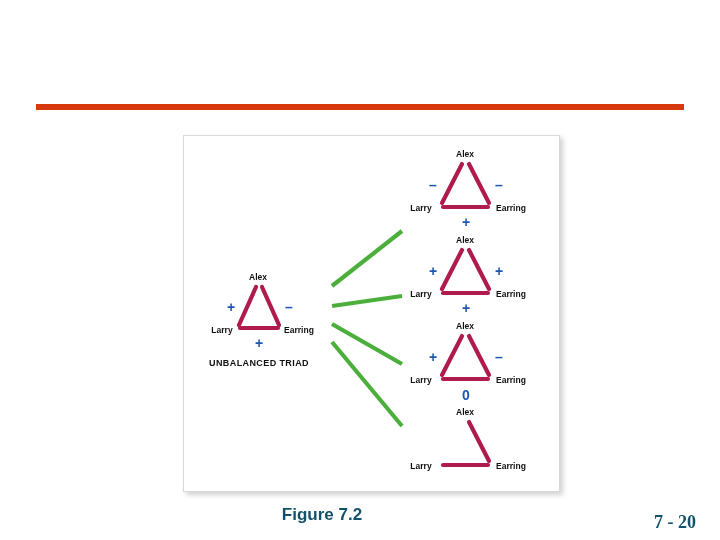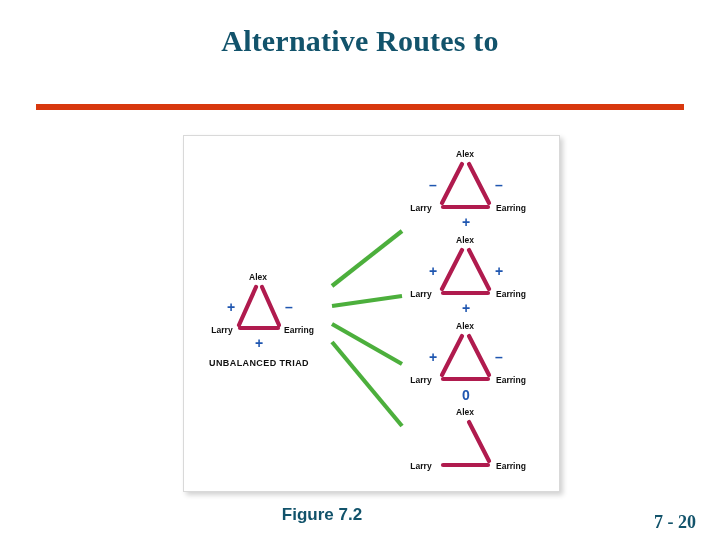--- a/index.html
+++ b/index.html
@@ -80,21 +80,20 @@
     fill:#111111;
     letter-spacing:.4px;
   }
   .edge{stroke:#B01B4E;stroke-width:4.2;stroke-linecap:round;}
   .arrow{stroke:#4CAF3C;stroke-width:4.2;stroke-linecap:butt;}
 </style>
 </head>
 <body>
 
 <div id="slide-title">
-  <span class="line">Alternative Routes to</span>
 </div>
 
 <div id="title-rule"></div>
 
 <div id="figure-panel">
   <svg id="figure-svg" viewBox="0 0 377 357" xmlns="http://www.w3.org/2000/svg">
 
     <g>
       <text class="node-label" x="74" y="144" text-anchor="middle">Alex</text>
       <text class="node-label" x="38" y="197" text-anchor="middle">Larry</text>

